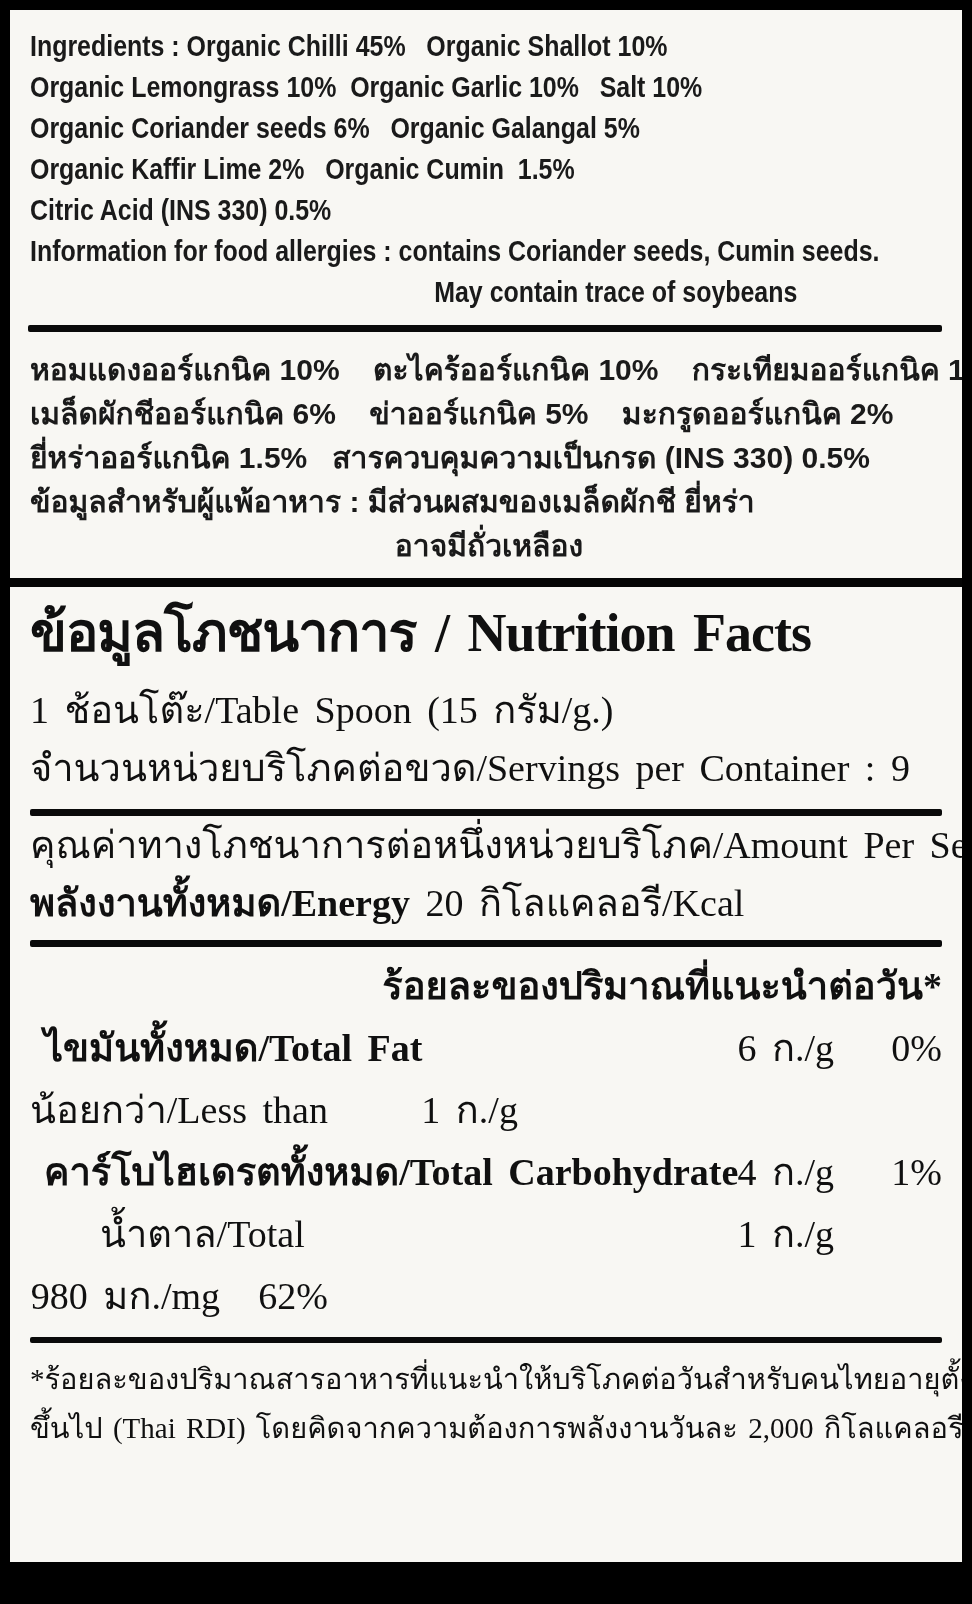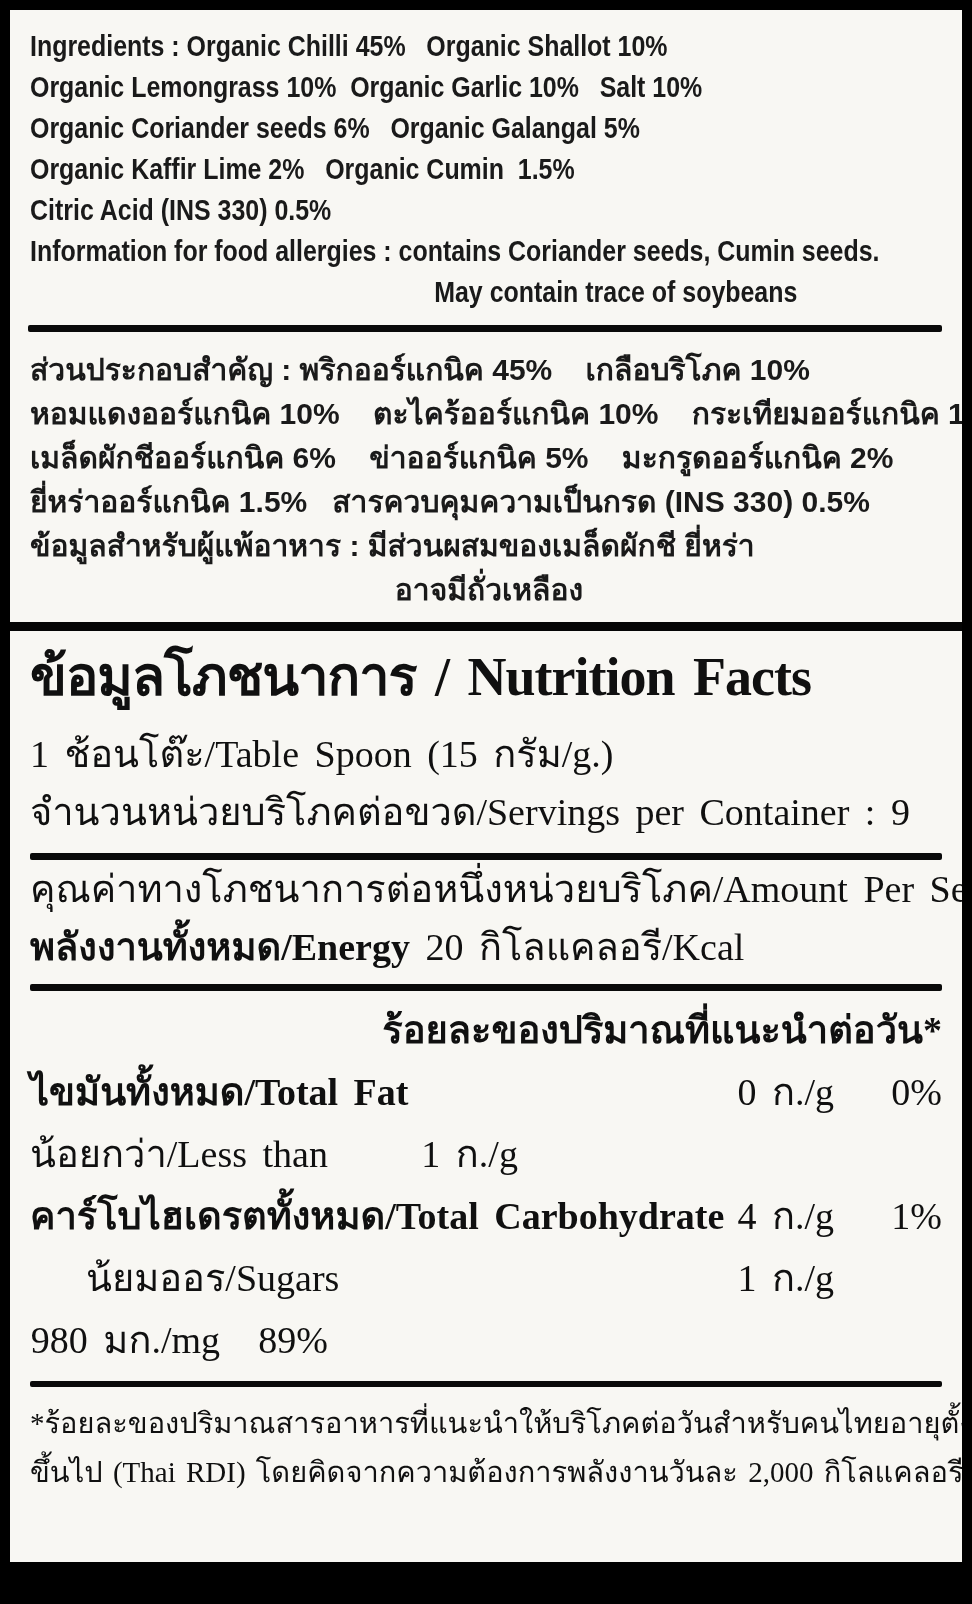--- a/index.html
+++ b/index.html
@@ -66,21 +66,21 @@
   .nf-energy-line .b{font-weight:bold;}
   .dv-header{
     text-align:right;
     font-weight:bold;
     font-size:38px;
     line-height:62px;
     margin-top:8px;
     white-space:nowrap;
   }
   .nf-row{display:flex;align-items:baseline;font-size:38px;line-height:62px;}
-  .nf-row .lbl{flex:1;min-width:0;white-space:nowrap;font-weight:bold;}
+  .nf-row .lbl{flex:1;min-width:0;white-space:nowrap;font-weight:bold;margin-left:14px;}
   .nf-row .qual{white-space:pre;flex-shrink:0;}
   .nf-row .amt{width:190px;text-align:right;flex-shrink:0;white-space:pre;}
   .nf-row .pct{width:108px;text-align:right;flex-shrink:0;white-space:pre;}
   .nf-row.sugars .lbl{font-weight:normal;padding-left:56px;}
   .footnotes{margin-top:12px;}
   .fn-line{font-size:29px;line-height:49px;white-space:nowrap;word-spacing:3px;}
 </style>
 </head>
 <body>
 
@@ -92,21 +92,20 @@
     <div class="en-line">Organic Coriander seeds 6%   Organic Galangal 5%</div>
     <div class="en-line">Organic Kaffir Lime 2%   Organic Cumin  1.5%</div>
     <div class="en-line">Citric Acid (INS 330) 0.5%</div>
     <div class="en-line">Information for food allergies : contains Coriander seeds, Cumin seeds.</div>
     <div class="en-line en-line-last">May contain trace of soybeans</div>
   </div>
 
   <div class="divider-a"></div>
 
   <div class="sec-th">
-    <div class="th-line">ส่วนประกอบสำคัญ : พริกออร์แกนิค 45%    เกลือบริโภค 10%</div>
     <div class="th-line">หอมแดงออร์แกนิค 10%    ตะไคร้ออร์แกนิค 10%    กระเทียมออร์แกนิค 10%</div>
     <div class="th-line">เมล็ดผักชีออร์แกนิค 6%    ข่าออร์แกนิค 5%    มะกรูดออร์แกนิค 2%</div>
     <div class="th-line">ยี่หร่าออร์แกนิค 1.5%   สารควบคุมความเป็นกรด (INS 330) 0.5%</div>
     <div class="th-line">ข้อมูลสำหรับผู้แพ้อาหาร : มีส่วนผสมของเมล็ดผักชี ยี่หร่า</div>
     <div class="th-line th-line-center">อาจมีถั่วเหลือง</div>
   </div>
 
   <div class="divider-b"></div>
 
   <div class="sec-nf">
@@ -118,45 +117,45 @@
 
     <div class="nf-line">คุณค่าทางโภชนาการต่อหนึ่งหน่วยบริโภค/Amount Per Serving</div>
     <div class="nf-energy-line"><span class="b">พลังงานทั้งหมด/Energy</span><span> 20 กิโลแคลอรี/Kcal</span></div>
 
     <div class="divider divider-d"></div>
 
     <div class="dv-header">ร้อยละของปริมาณที่แนะนำต่อวัน*</div>
 
     <div class="nf-row">
       <span class="lbl">ไขมันทั้งหมด/Total Fat</span>
-      <span class="amt">0 ก./g</span>
+      <span class="amt">6 ก./g</span>
       <span class="pct">0%</span>
     </div>
 
     <div class="nf-row">
       <span class="qual">น้อยกว่า/Less than</span>
       <span class="amt">1 ก./g</span>
       <span class="pct"></span>
     </div>
 
     <div class="nf-row">
       <span class="lbl">คาร์โบไฮเดรตทั้งหมด/Total Carbohydrate</span>
       <span class="amt">4 ก./g</span>
       <span class="pct">1%</span>
     </div>
 
     <div class="nf-row sugars">
-      <span class="lbl">น้ยมออร/Sugars</span>
+      <span class="lbl">น้ำตาล/Total</span>
       <span class="amt">1 ก./g</span>
       <span class="pct"></span>
     </div>
 
     <div class="nf-row">
       <span class="amt">980 มก./mg</span>
-      <span class="pct">89%</span>
+      <span class="pct">62%</span>
     </div>
 
     <div class="divider divider-e"></div>
 
     <div class="footnotes">
       <div class="fn-line">*ร้อยละของปริมาณสารอาหารที่แนะนำให้บริโภคต่อวันสำหรับคนไทยอายุตั้งแต่ 6 ปี</div>
       <div class="fn-line">ขึ้นไป (Thai RDI) โดยคิดจากความต้องการพลังงานวันละ 2,000 กิโลแคลอรี</div>
     </div>
   </div>
 

